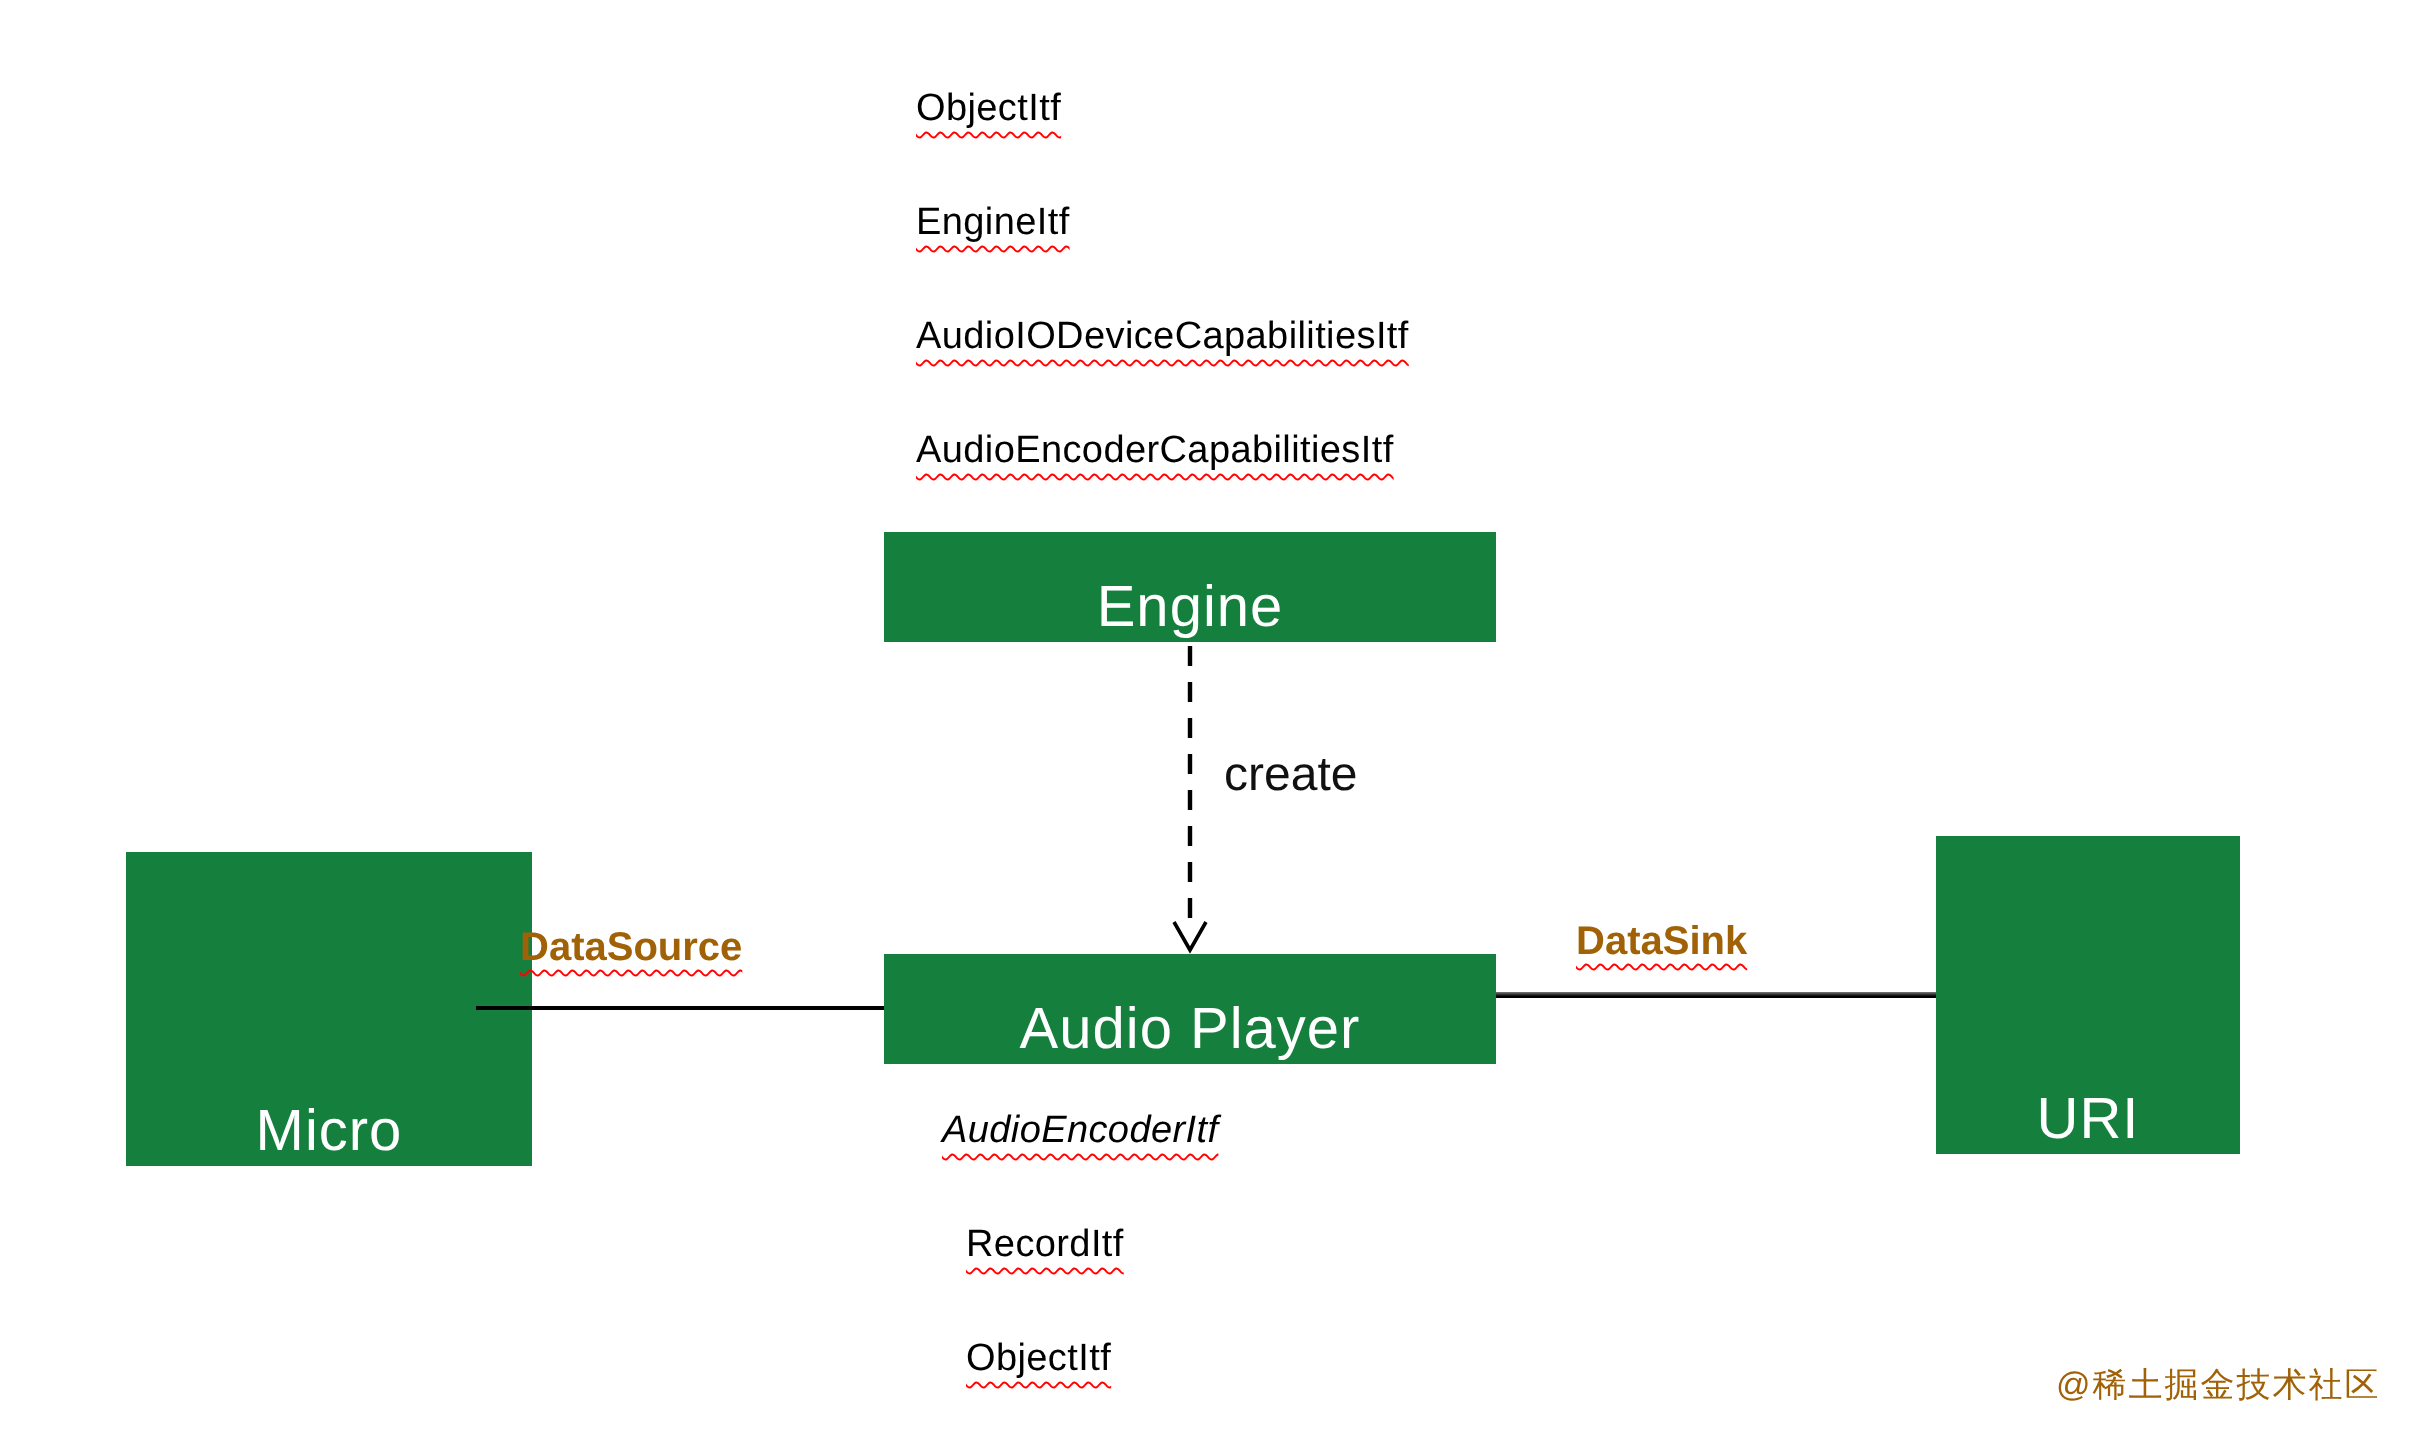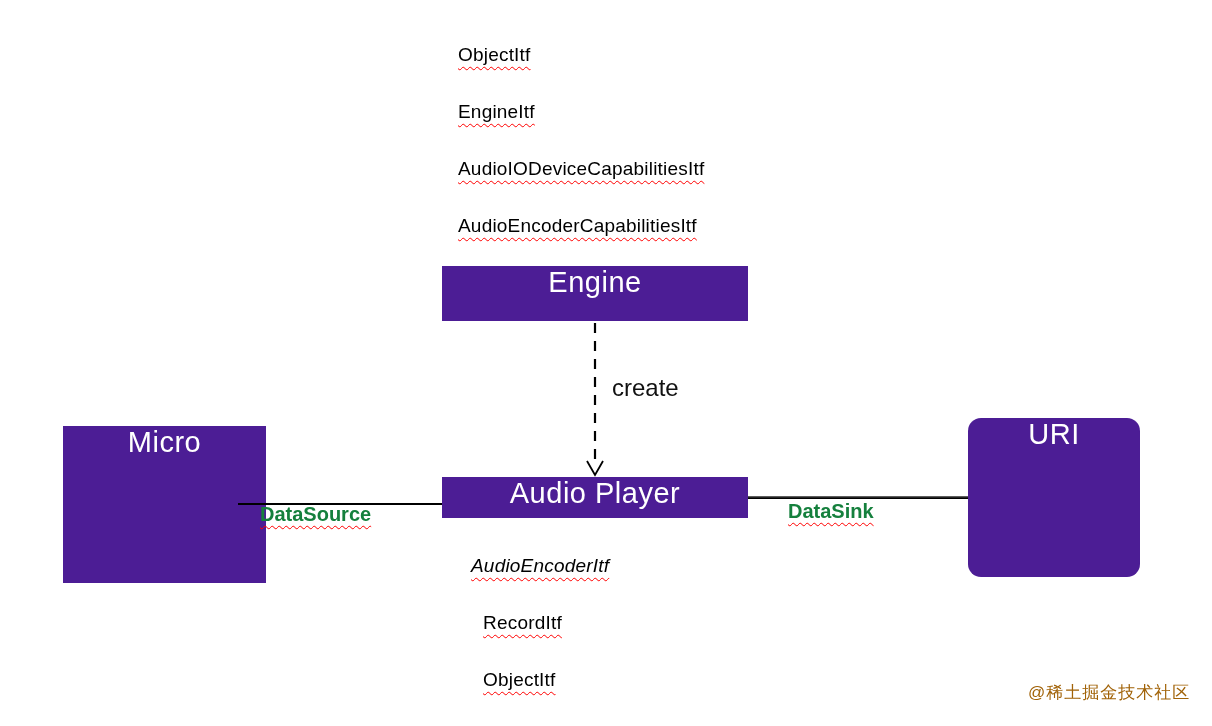--- a/index.html
+++ b/index.html
@@ -22,42 +22,41 @@
     letter-spacing: 0.2px;
     text-decoration-line: underline;
     text-decoration-style: wavy;
     text-decoration-color: #ff0000;
     text-decoration-thickness: 1px;
     text-underline-offset: 5px;
     white-space: nowrap;
   }
   .node {
     position: absolute;
-    background: #4c1d95;
+    background: #15803d;
     color: #ffffff;
     display: flex;
-    align-items: flex-start;
+    align-items: flex-end;
     justify-content: center;
     font-size: 29px;
     font-weight: 400;
     letter-spacing: 0.5px;
     white-space: nowrap;
   }
   .edge-label {
     position: absolute;
     font-size: 20px;
     font-weight: 700;
-    color: #15803d;
+    color: #a16207;
     text-decoration-line: underline;
     text-decoration-style: wavy;
     text-decoration-color: #ff0000;
     text-decoration-thickness: 1px;
     text-underline-offset: 4px;
     white-space: nowrap;
-    margin-top: 40px;
   }
   .connector {
     position: absolute;
     background: #000000;
   }
   .connector.right {
     background: linear-gradient(to bottom, #7a7a7a 0%, #000000 70%);
   }
   .create-label {
     position: absolute;
@@ -92,29 +91,29 @@
     <span>Engine</span>
   </div>
 
   <svg class="arrow-svg" style="left:585px; top:321px;" width="20" height="156" viewBox="0 0 20 156">
     <line x1="10" y1="2" x2="10" y2="146" stroke="#000000" stroke-width="2.2" stroke-dasharray="10,8"></line>
     <polyline points="2,140 10,154 18,140" fill="none" stroke="#000000" stroke-width="1.8"></polyline>
   </svg>
 
   <div class="create-label" style="left:612px; top:374px;">create</div>
 
-  <div class="node" style="left:442px; top:477px; width:306px; height:41px;">
+  <div class="node" style="left:442px; top:477px; width:306px; height:55px;">
     <span>Audio Player</span>
   </div>
 
   <div class="node" style="left:63px; top:426px; width:203px; height:157px;">
     <span>Micro</span>
   </div>
 
-  <div class="node" style="left:968px; top:418px; width:172px; height:159px;border-radius:13px;">
+  <div class="node" style="left:968px; top:418px; width:152px; height:159px;">
     <span>URI</span>
   </div>
 
   <div class="connector" style="left:238px; top:503px; width:204px; height:2px;"></div>
 
   <div class="connector right" style="left:748px; top:496px; width:220px; height:3px;"></div>
 
   <div class="edge-label" style="left:260px; top:463px;">DataSource</div>
 
   <div class="edge-label" style="left:788px; top:460px;">DataSink</div>

